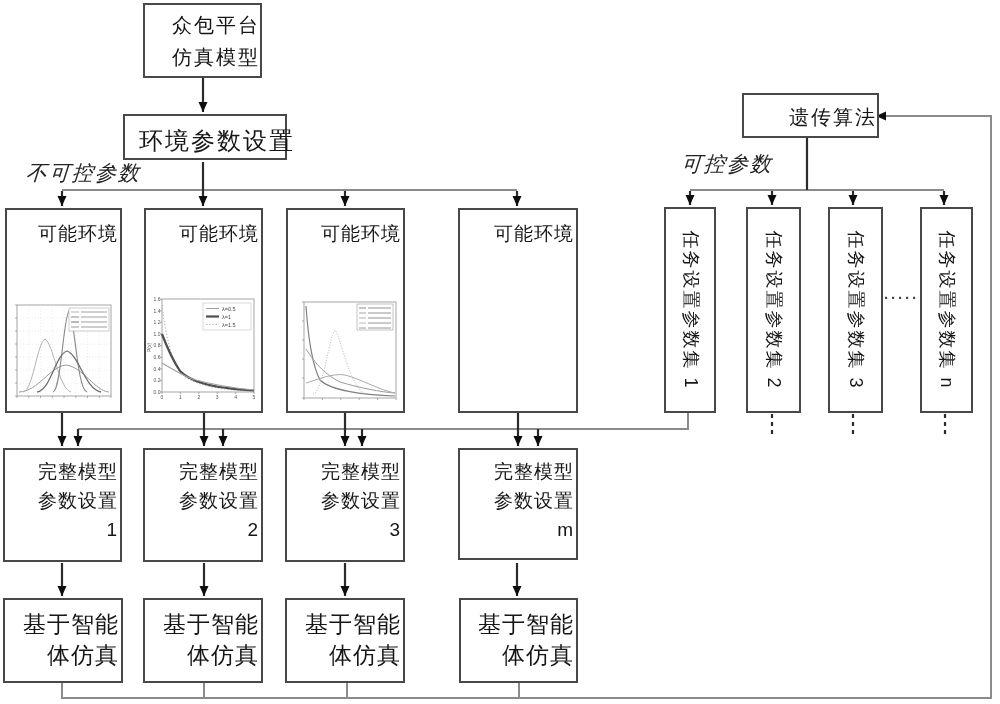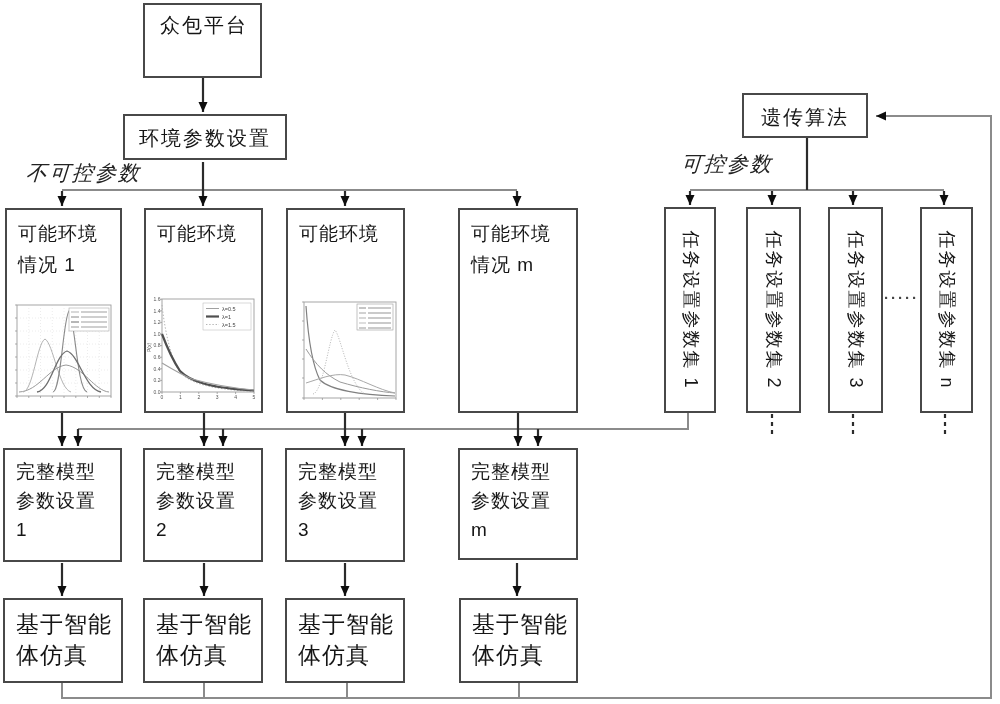--- a/index.html
+++ b/index.html
@@ -1,24 +1,24 @@
 <!DOCTYPE html>
 <html><head>
 <meta charset="utf-8">
 <style>
   html,body{margin:0;padding:0;background:#ffffff;}
   body{width:1000px;height:704px;position:relative;overflow:hidden;
        font-family:"Liberation Sans","DejaVu Sans",sans-serif;color:#161616;}
   #stage{position:absolute;left:0;top:0;width:1000px;height:704px;background:#fff;}
   svg.connectors{position:absolute;left:0;top:0;width:1000px;height:704px;}
   .box{position:absolute;background:#fff;border:2px solid #484848;box-sizing:border-box;}
-  .ln{display:block;white-space:nowrap;}
+  .ln{display:block;white-space:nowrap;text-align:right;}
   .node-lg{font-size:19px;line-height:31px;letter-spacing:1px;padding:8px 2px 0 11px;}
   .node-top{font-size:20px;line-height:32px;letter-spacing:2px;padding:4px 0 0 15px;}
-  .node-envset{font-size:20px;letter-spacing:2px;padding:9px 6px 0 14px;font-family:Liberation Mono, monospace;}
+  .node-envset{font-size:24px;letter-spacing:2px;padding:9px 6px 0 14px;font-family:Liberation Mono, monospace;}
   .node-ga{font-size:20px;letter-spacing:2px;text-align:center;padding-top:9px;}
   .node-full{font-size:19px;line-height:29px;letter-spacing:1px;padding:7px 2px 10px 11px;}
   .node-sim{font-size:23px;line-height:31px;letter-spacing:1px;padding:9px 2px 0 11px;}
   .vbox{display:flex;align-items:center;justify-content:center;}
   .vbox .vtext{transform:rotate(90deg);white-space:nowrap;font-size:18px;letter-spacing:2px;}
   .flow-label{position:absolute;font-style:italic;font-size:21px;letter-spacing:2px;color:#222;
               transform:skewX(-4deg);}
   .dots{position:absolute;font-size:15px;letter-spacing:2px;color:#444;font-weight:bold;}
   .miniplot{position:absolute;}
 </style>
@@ -69,41 +69,40 @@
 
     <g stroke="#2b2b2b" stroke-width="2.2" stroke-dasharray="4 4" fill="none">
       <path d="M772 414 V434"></path>
       <path d="M853 414 V434"></path>
       <path d="M945 414 V434"></path>
     </g>
   </svg>
 
   <div class="box node-top" style="left:143px;top:3px;width:119px;height:75px;">
     <span class="ln">众包平台</span>
+    <span class="ln">仿真模型</span>
   </div>
 
   <div class="box node-envset" style="left:123px;top:114px;width:164px;height:46px;">
     <span class="ln">环境参数设置</span>
   </div>
 
   <div class="flow-label" style="left:26px;top:159px;">不可控参数</div>
 
   <div class="box node-lg" style="left:5px;top:208px;width:117px;height:205px;">
     <span class="ln">可能环境</span>
-    <span class="ln">情况 1</span>
   </div>
   <div class="box node-lg" style="left:144px;top:208px;width:119px;height:205px;">
     <span class="ln">可能环境</span>
   </div>
   <div class="box node-lg" style="left:286px;top:208px;width:119px;height:205px;">
     <span class="ln">可能环境</span>
   </div>
   <div class="box node-lg" style="left:458px;top:208px;width:120px;height:205px;">
     <span class="ln">可能环境</span>
-    <span class="ln">情况 m</span>
   </div>
 
   <svg class="miniplot" style="left:9px;top:299px;" width="106" height="108" viewBox="0 0 106 108">
     <rect x="8" y="6" width="94" height="91" fill="#fff" stroke="#9c9c9c" stroke-width="0.9"></rect>
     <g stroke="#cfcfcf" stroke-width="0.5" stroke-dasharray="0.8 2.2">
       <path d="M19.8 6 V97 M31.5 6 V97 M43.3 6 V97 M55 6 V97 M66.8 6 V97 M78.5 6 V97 M90.3 6 V97"></path>
       <path d="M8 19 H102 M8 32 H102 M8 45 H102 M8 58 H102 M8 71 H102 M8 84 H102"></path>
     </g>
     <g fill="none">
       <path d="M10 93 C 30 92, 40 68, 57 66 C 74 68, 86 92, 100 93" stroke="#9a9a9a" stroke-width="1"></path>
@@ -190,21 +189,21 @@
         <rect x="77" y="25.2" width="23" height="1.6" fill="#bdbdbd"></rect>
       <path d="M68 31 H75" stroke="#8f8f8f"></path>
         <rect x="77" y="30.2" width="23" height="1.6" fill="#bdbdbd"></rect>
     </g>
     <g stroke="#8d8d8d" stroke-width="0.7">
       <path d="M13 101 v2 M31.4 101 v2 M49.8 101 v2 M68.2 101 v2 M86.6 101 v2 M105 101 v2"></path>
       <path d="M13 5 h-2 M13 24 h-2 M13 43 h-2 M13 62 h-2 M13 81 h-2 M13 101 h-2"></path>
     </g>
   </svg>
 
-  <div class="box node-ga" style="left:742px;top:93px;width:126px;height:45px;">
+  <div class="box node-ga" style="left:742px;top:93px;width:137px;height:45px;">
     <span class="ln">遗传算法</span>
   </div>
 
   <div class="flow-label" style="left:681px;top:150px;">可控参数</div>
 
   <div class="box vbox" style="left:664px;top:207px;width:52px;height:206px;">
     <span class="vtext">任务设置参数集 1</span>
   </div>
   <div class="box vbox" style="left:746px;top:207px;width:55px;height:206px;">
     <span class="vtext">任务设置参数集 2</span>

